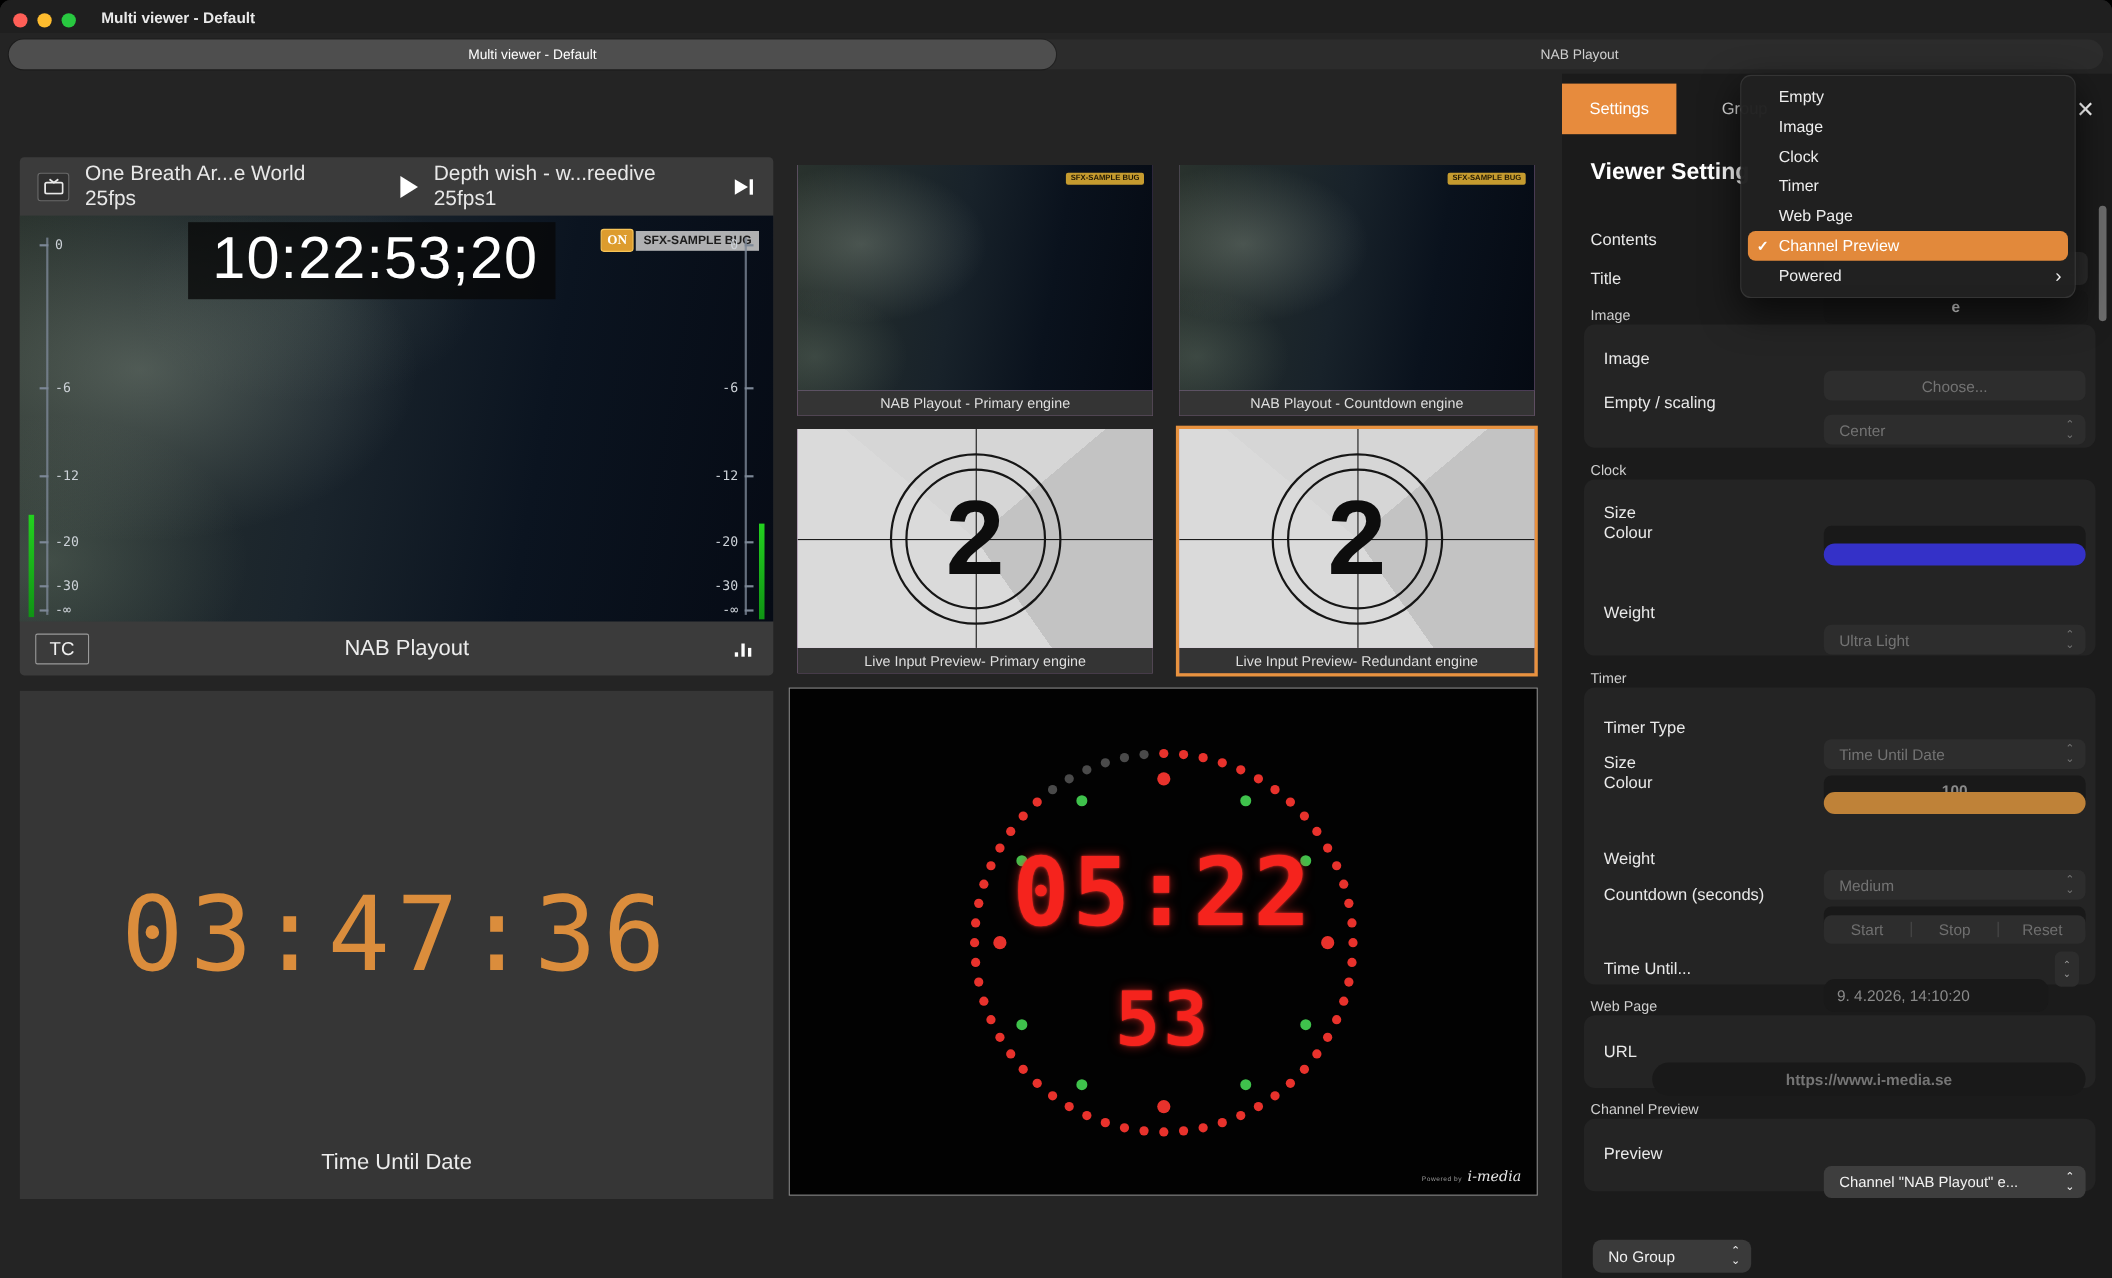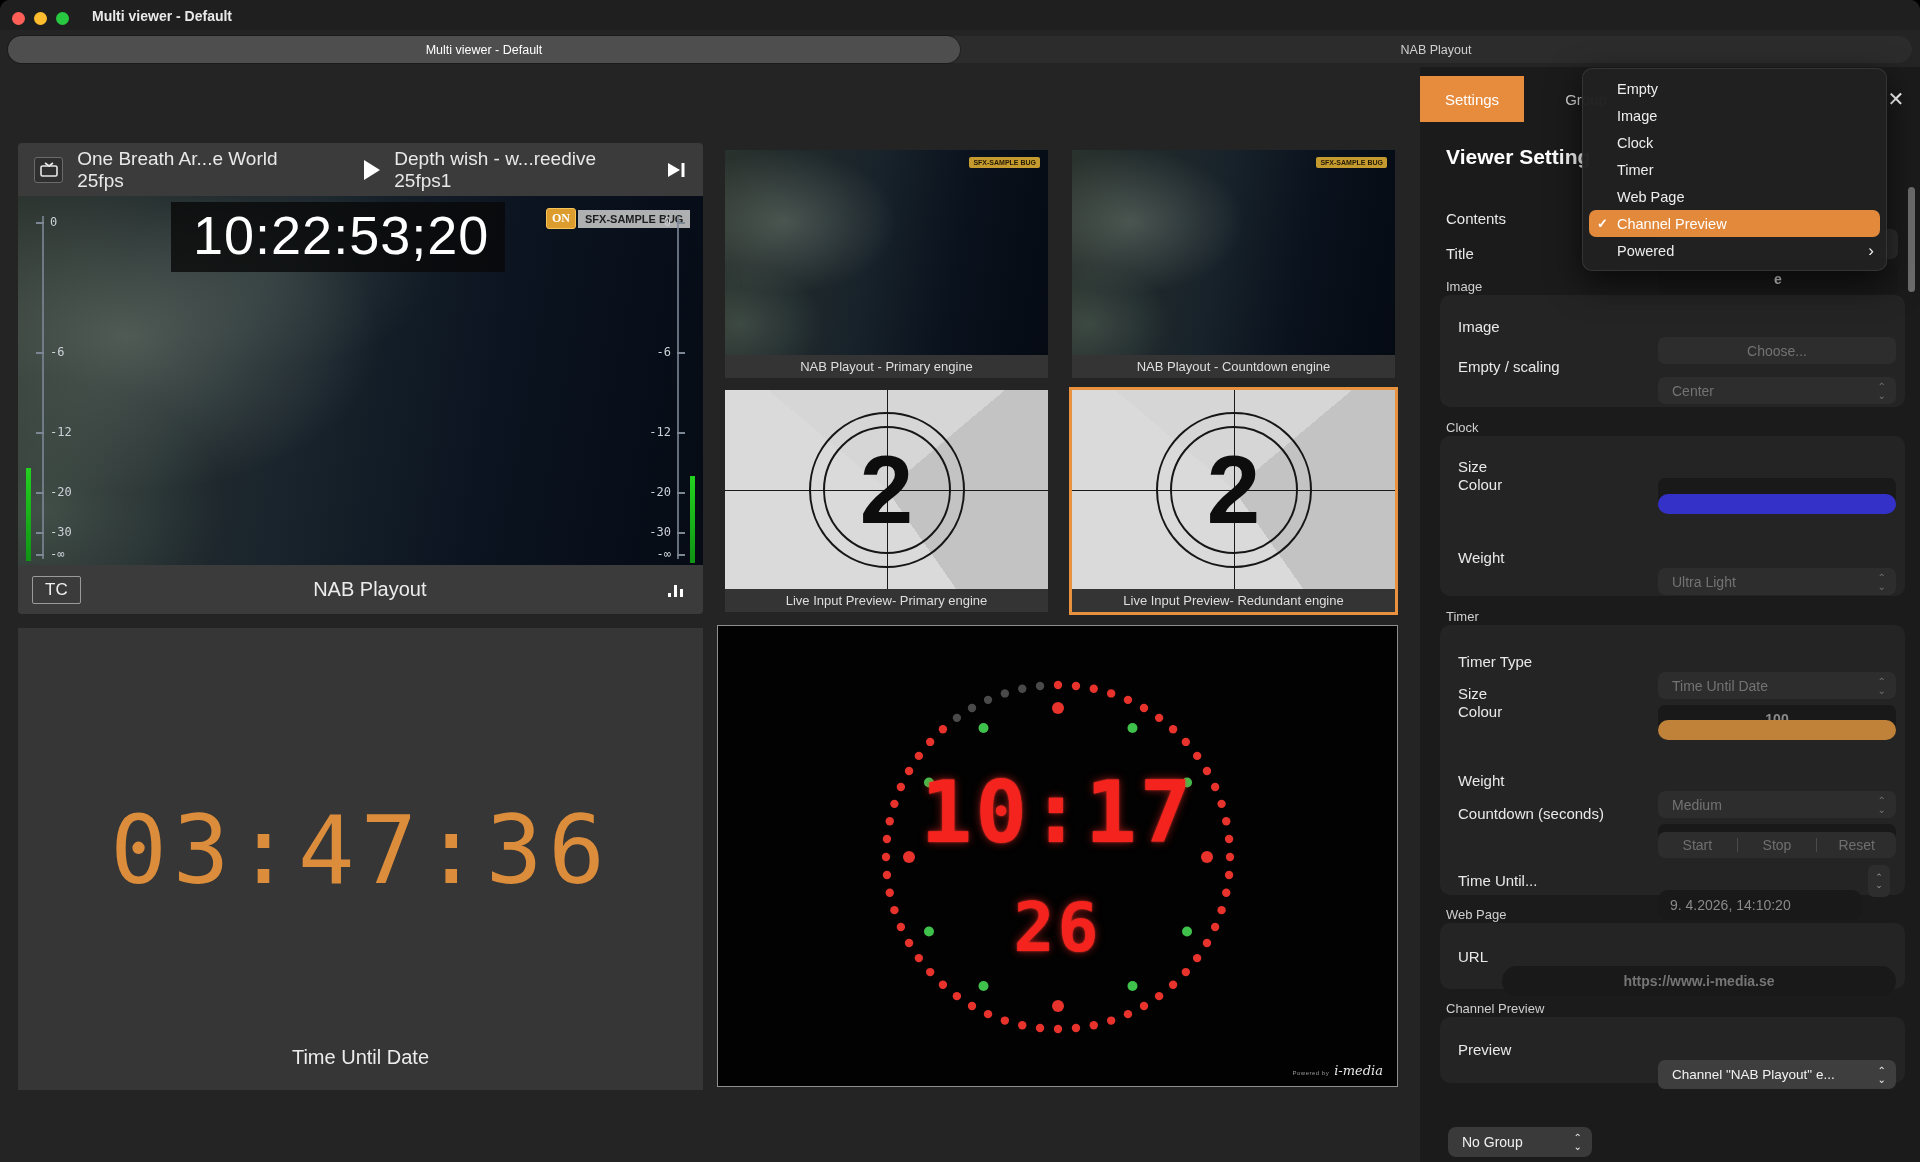--- a/index.html
+++ b/index.html
@@ -324,22 +324,22 @@
         <circle cx="489" cy="231" r="6" fill="#e8322c"></circle>
         <circle cx="469.0377851638814" cy="305.5" r="5" fill="#3fc24c"></circle>
         <circle cx="414.5" cy="360.0377851638814" r="5" fill="#3fc24c"></circle>
         <circle cx="340" cy="380" r="6" fill="#e8322c"></circle>
         <circle cx="265.5" cy="360.0377851638814" r="5" fill="#3fc24c"></circle>
         <circle cx="210.96221483611862" cy="305.5" r="5" fill="#3fc24c"></circle>
         <circle cx="191" cy="231.00000000000003" r="6" fill="#e8322c"></circle>
         <circle cx="210.96221483611865" cy="156.5" r="5" fill="#3fc24c"></circle>
         <circle cx="265.49999999999994" cy="101.96221483611868" r="5" fill="#3fc24c"></circle>
       </svg>
-    <div class="led led-hm">10:17</div>
-    <div class="led led-ss">26</div>
+    <div class="led led-hm">05:22</div>
+    <div class="led led-ss">53</div>
     <div class="powered">
       <span class="powered-by">Powered by</span>
       <span class="powered-brand">i-media</span>
     </div>
   </div>
 
   <div class="settings">
     <div class="seg-tab seg-settings">Settings</div>
     <div class="seg-tab seg-group">Group</div>
     <div class="panel-close">✕</div>

